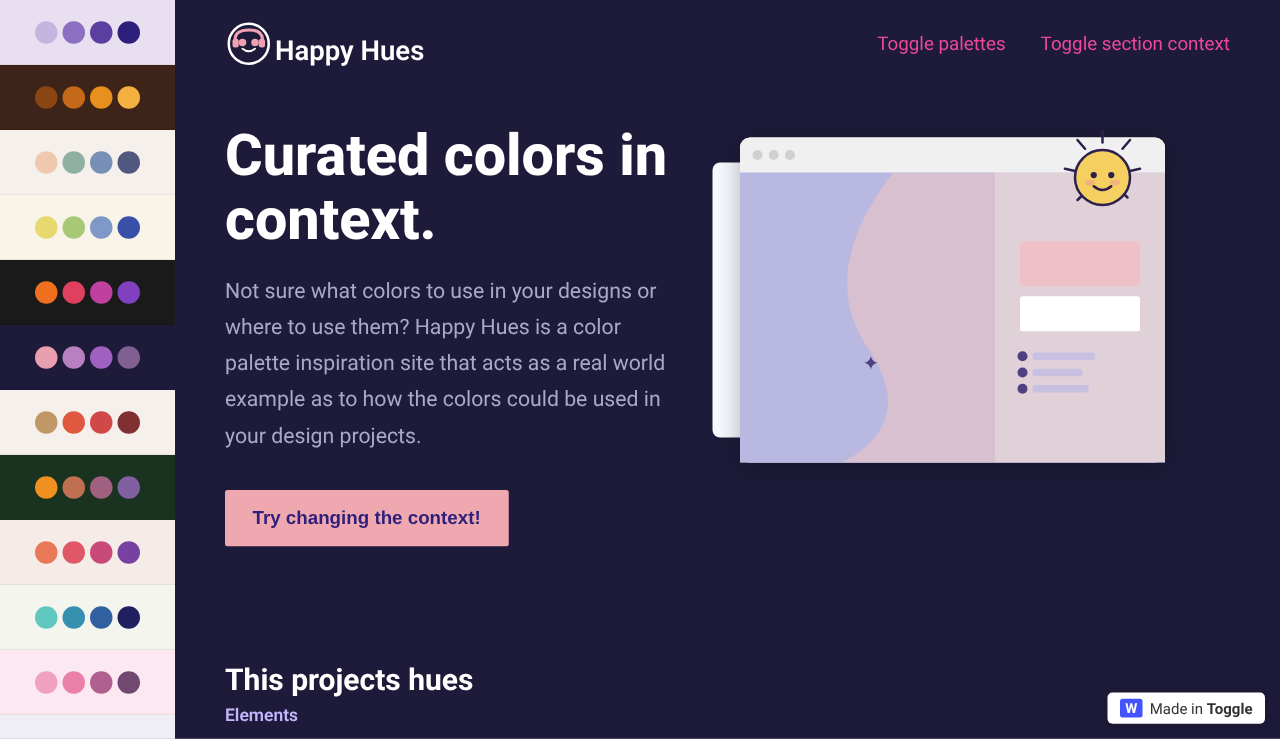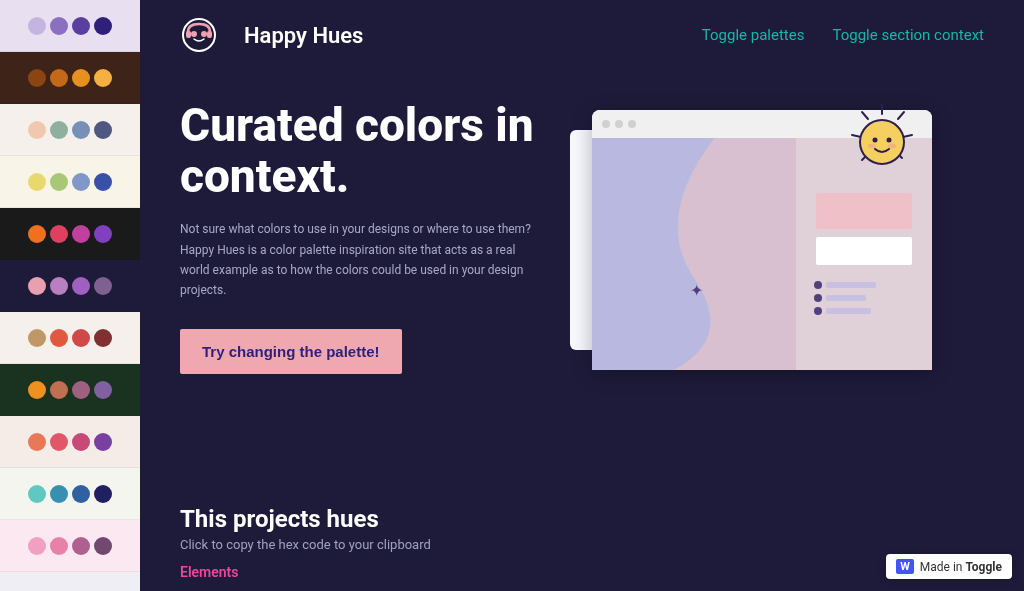--- a/index.html
+++ b/index.html
@@ -105,38 +105,38 @@
     
     #header {
       display: flex;
       align-items: center;
       justify-content: space-between;
       padding: 16px 40px;
       background: #1e1b3a;
     }
     .logo-area {
       display: flex;
-      align-items: center;
-      gap: 26px;
+      align-items: flex-end;
+      gap: 2px;
     }
     .logo-icon {
       width: 38px;
       height: 38px;
     }
     .logo-title {
       color: #ffffff;
       font-size: 22px;
       font-weight: 600;
     }
     .header-nav {
       display: flex;
       gap: 28px;
     }
     .nav-link {
-      color: #14b8a6;
+      color: #ec4899;
       font-size: 15px;
       cursor: pointer;
       text-decoration: none;
     }
 
     
     #hero {
       display: flex;
       align-items: flex-start;
       padding: 30px 40px 20px 40px;
@@ -148,21 +148,21 @@
     }
     .hero-heading {
       color: #ffffff;
       font-size: 46px;
       font-weight: 800;
       line-height: 1.1;
       margin-bottom: 18px;
     }
     .hero-description {
       color: #a8a8c8;
-      font-size: 12px;
+      font-size: 17px;
       line-height: 1.7;
       margin-bottom: 28px;
     }
     .cta-button {
       background: #f0a8b0;
       color: #2d1f7a;
       border: none;
       padding: 14px 22px;
       font-size: 15px;
       font-weight: 600;
@@ -322,21 +322,21 @@
       font-size: 24px;
       font-weight: 700;
       margin-bottom: 4px;
     }
     .section-hues-sub {
       color: #a0a0c0;
       font-size: 13px;
       margin-bottom: 10px;
     }
     .elements-label {
-      color: #ec4899;
+      color: #c4b5fd;
       font-size: 14px;
       font-weight: 600;
     }
 
     
     .webflow-badge {
       position: fixed;
       bottom: 12px;
       right: 12px;
       background: #ffffff;
@@ -472,21 +472,21 @@
     <div class="header-nav">
       <a class="nav-link">Toggle palettes</a>
       <a class="nav-link">Toggle section context</a>
     </div>
   </div>
 
   <div id="hero">
     <div class="hero-text">
       <h1 class="hero-heading">Curated colors in context.</h1>
       <p class="hero-description">Not sure what colors to use in your designs or where to use them? Happy Hues is a color palette inspiration site that acts as a real world example as to how the colors could be used in your design projects.</p>
-      <button class="cta-button">Try changing the palette!</button>
+      <button class="cta-button">Try changing the context!</button>
     </div>
 
     <div class="hero-illustration">
 
       <div class="bg-panel"></div>
 
       <div class="browser-wrapper">
         <div class="browser-mockup">
           <div class="browser-bar">
             <div class="browser-dot"></div>
@@ -544,21 +544,20 @@
 
           <ellipse cx="30" cy="46" rx="4" ry="2.5" fill="#f0a090" opacity="0.6"></ellipse>
           <ellipse cx="50" cy="46" rx="4" ry="2.5" fill="#f0a090" opacity="0.6"></ellipse>
         </svg>
       </div>
     </div>
   </div>
 
   <div id="bottom-section">
     <h2 class="section-hues-title">This projects hues</h2>
-    <p class="section-hues-sub">Click to copy the hex code to your clipboard</p>
     <span class="elements-label">Elements</span>
   </div>
 
 </div>
 
 <div class="webflow-badge">
   <span class="webflow-w">W</span>
   <span>Made in <strong>Toggle</strong></span>
 </div>
 

